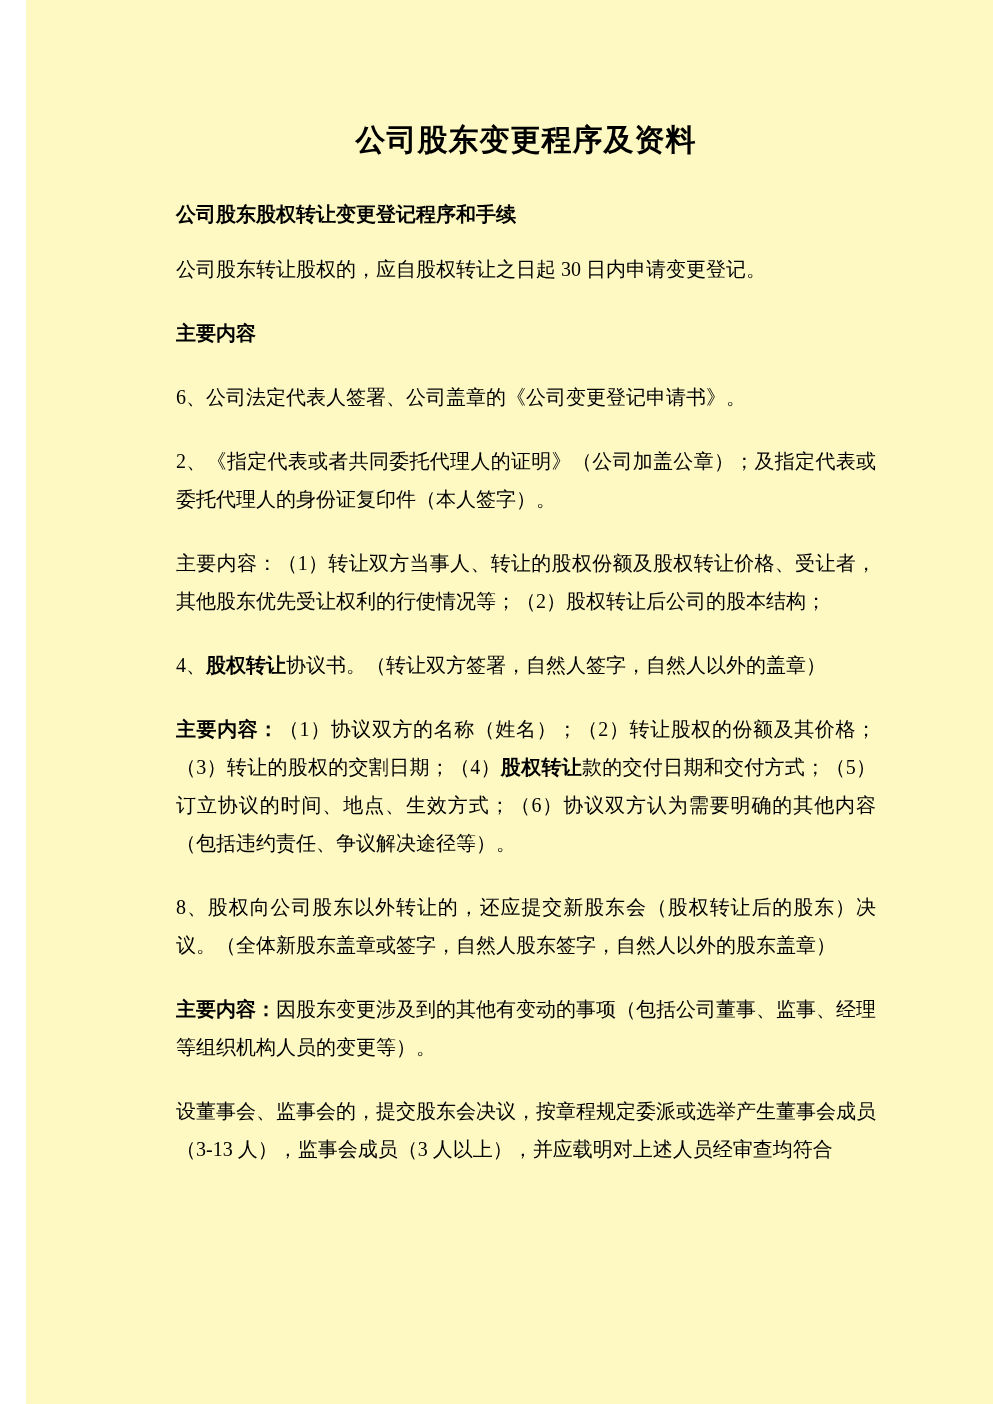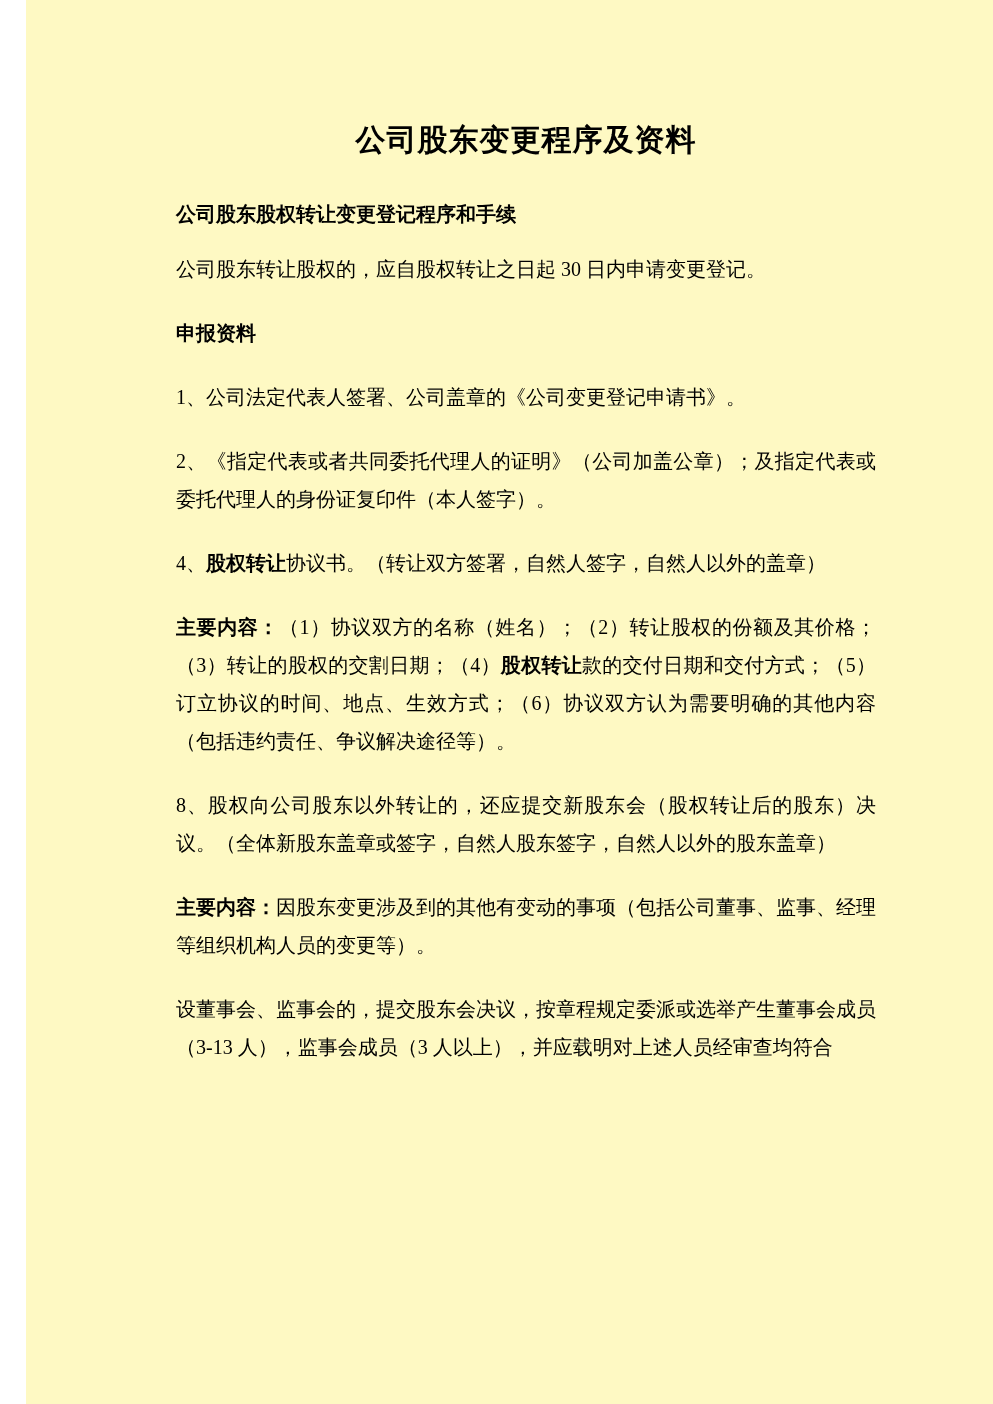--- a/index.html
+++ b/index.html
@@ -39,27 +39,28 @@
 <body>
 
 <div class="page">
 
   <h1 class="doc-title">公司股东变更程序及资料</h1>
 
   <p class="para heading heading-tight">公司股东股权转让变更登记程序和手续</p>
 
   <p class="para">公司股东转让股权的，应自股权转让之日起 30 日内申请变更登记。</p>
 
-  <p class="para heading">申报资料</p>
+  <p class="para heading">主要内容</p>
 
-  <p class="para">1、公司法定代表人签署、公司盖章的《公司变更登记申请书》。</p>
+  <p class="para">6、公司法定代表人签署、公司盖章的《公司变更登记申请书》。</p>
 
   <p class="para">2、《指定代表或者共同委托代理人的证明》（公司加盖公章）；及指定代表或委托代理人的身份证复印件（本人签字）。</p>
 
 
+  <p class="para">主要内容：（1）转让双方当事人、转让的股权份额及股权转让价格、受让者，其他股东优先受让权利的行使情况等；（2）股权转让后公司的股本结构；</p>
 
   <p class="para"><span>4、</span><span class="b">股权转让</span><span>协议书。（转让双方签署，自然人签字，自然人以外的盖章）</span></p>
 
   <p class="para"><span class="b">主要内容：</span><span>（1）协议双方的名称（姓名）；（2）转让股权的份额及其价格；（3）转让的股权的交割日期；（4）</span><span class="b">股权转让</span><span>款的交付日期和交付方式；（5）订立协议的时间、地点、生效方式；（6）协议双方认为需要明确的其他内容（包括违约责任、争议解决途径等）。</span></p>
 
   <p class="para">8、股权向公司股东以外转让的，还应提交新股东会（股权转让后的股东）决议。（全体新股东盖章或签字，自然人股东签字，自然人以外的股东盖章）</p>
 
   <p class="para"><span class="b">主要内容：</span><span>因股东变更涉及到的其他有变动的事项（包括公司董事、监事、经理等组织机构人员的变更等）。</span></p>
 
   <p class="para">设董事会、监事会的，提交股东会决议，按章程规定委派或选举产生董事会成员（3-13 人），监事会成员（3 人以上），并应载明对上述人员经审查均符合</p>

